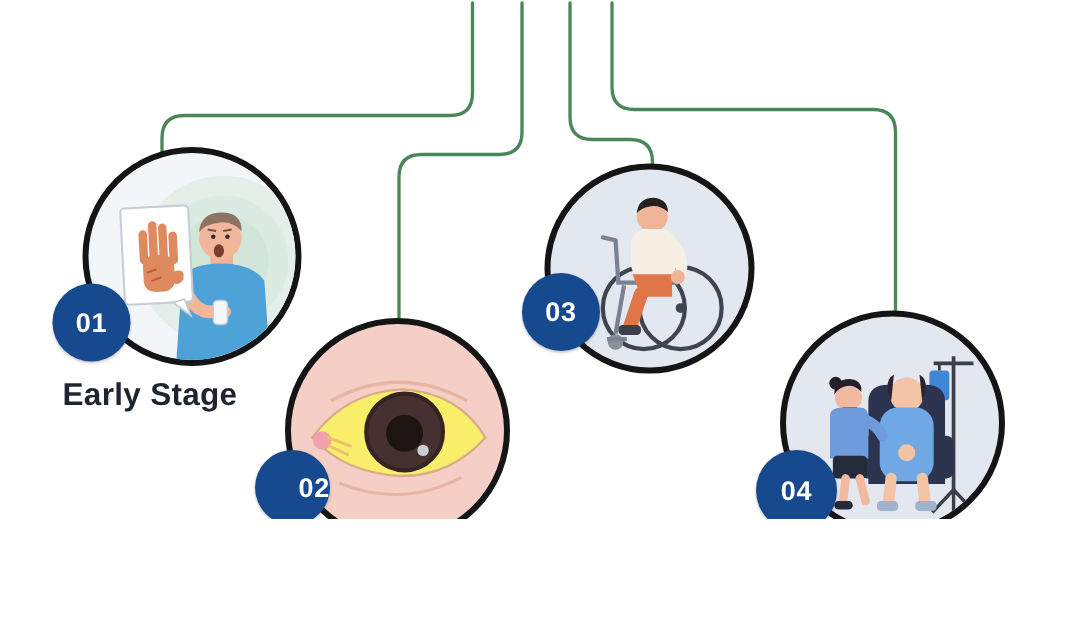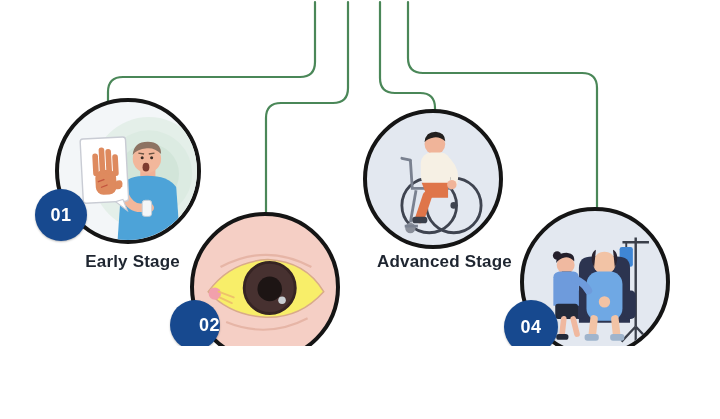--- a/index.html
+++ b/index.html
@@ -21,22 +21,22 @@
     position:absolute;z-index:3;background:#17498f;border-radius:50%;
     display:flex;align-items:center;justify-content:center;
     color:#ffffff;font-weight:700;font-size:18px;letter-spacing:.5px;
     box-shadow:0 1px 2px rgba(0,0,0,.25);
   }
   .b1{left:35px;top:189px;width:52px;height:52px;}
   .b2{left:170px;top:300px;width:50px;height:50px;justify-content:flex-end;}
   .b3{left:348px;top:182px;width:52px;height:52px;}
   .b4{left:504px;top:300px;width:54px;height:54px;text-align:right;}
   .stage-label{
-    position:absolute;z-index:3;width:160px;text-align:right;
-    font-weight:700;font-size:17px;color:#1e2530;letter-spacing:.2px;
+    position:absolute;z-index:3;width:160px;text-align:center;
+    font-weight:700;font-size:21px;color:#1e2530;letter-spacing:.2px;
   }
   .l1{left:20px;top:252px;}
   .l2{left:186px;top:368px;}
   .l3{left:352px;top:252px;}
   .l4{left:492px;top:368px;}
 </style>
 </head>
 <body>
 
 <div class="canvas">
@@ -120,21 +120,23 @@
       <circle cx="72" cy="33" r="11" fill="#f0b499"></circle>
       <path d="M61,31 Q62,20 73,20 Q83,21 83,30 Q77,25 71,26 Q64,27 61,31 Z" fill="#23201f"></path>
       <rect x="57" y="42" width="32" height="36" rx="11" fill="#f6f0e4"></rect>
       <path d="M86,52 Q95,62 92,74" fill="none" stroke="#f6f0e4" stroke-width="8" stroke-linecap="round"></path>
       <path d="M58,74 L86,74 L86,90 L64,90 Z" fill="#df7549"></path>
       <path d="M64,88 L56,112" stroke="#df7549" stroke-width="10" stroke-linecap="round"></path>
       <rect x="48" y="110" width="16" height="7" rx="3" fill="#3a3f4a"></rect>
       <circle cx="90" cy="76" r="5" fill="#f0b499"></circle>
     </svg>
   </div>
-  <div class="stage-label l3">Advanced Stage</div>
+  <div class="badge b3">
+    <span>03</span>
+  </div>
 
   <div class="circle c4">
     <svg viewBox="0 0 150 150">
 
       <path d="M118,28 L118,122" stroke="#3a3f4a" stroke-width="2.6"></path>
       <path d="M104,33 L132,33" stroke="#3a3f4a" stroke-width="2.6"></path>
       <path d="M118,122 L103,138 M118,122 L133,138 M118,122 L118,140" stroke="#3a3f4a" stroke-width="2.4"></path>
       <rect x="101" y="38" width="14" height="21" rx="2.5" fill="#3f86d4"></rect>
       <path d="M108,33 L108,38" stroke="#3a3f4a" stroke-width="2"></path>
 

